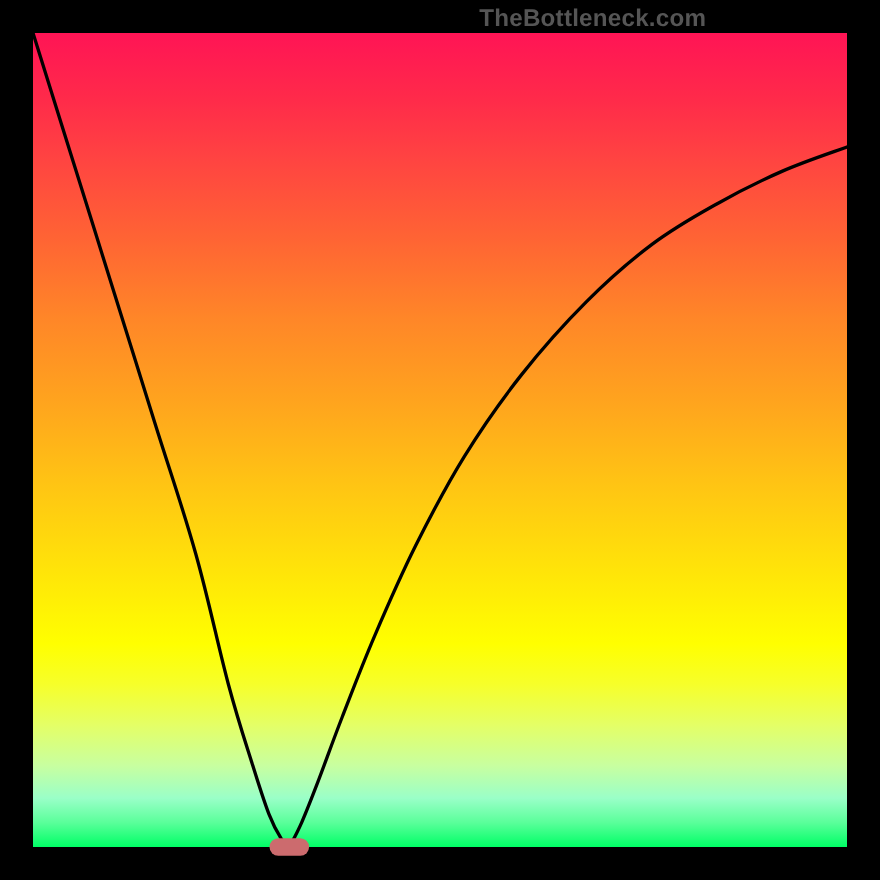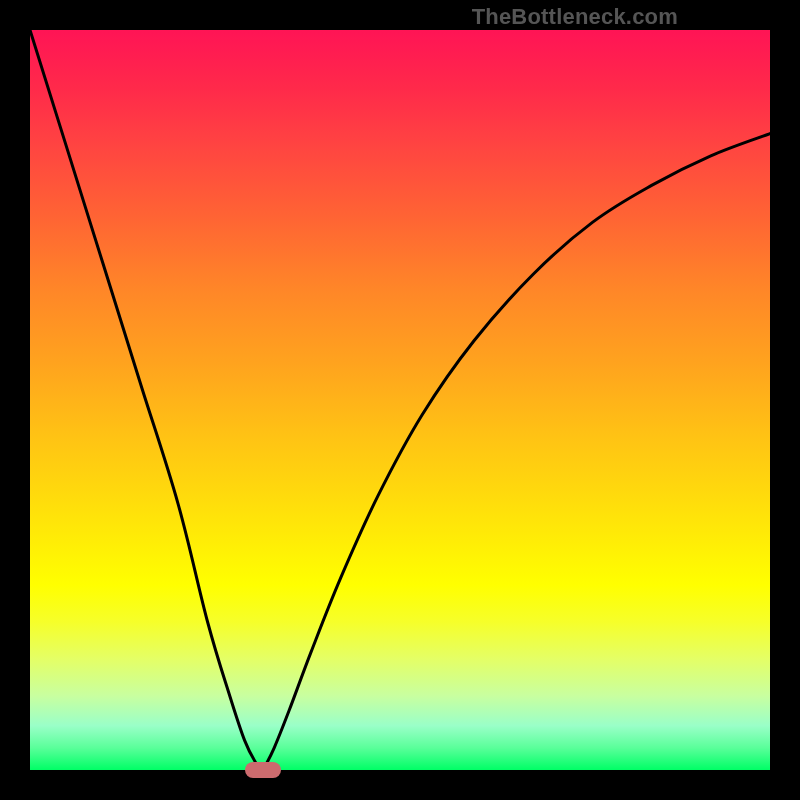--- a/index.html
+++ b/index.html
@@ -11,21 +11,20 @@
     background: #000;
     font-family: Arial, Helvetica, sans-serif;
   }
   .frame {
     position: absolute;
     left: 0;
     top: 0;
     width: 652px;
     height: 800px;
     background: #000;
-    padding-left: 36px;
   }
   .plot {
     position: absolute;
     left: 30px;
     top: 30px;
     width: 740px;
     height: 740px;
     background: linear-gradient(to bottom,
       #ff1455 0%,
       #ff2a4a 8%,

